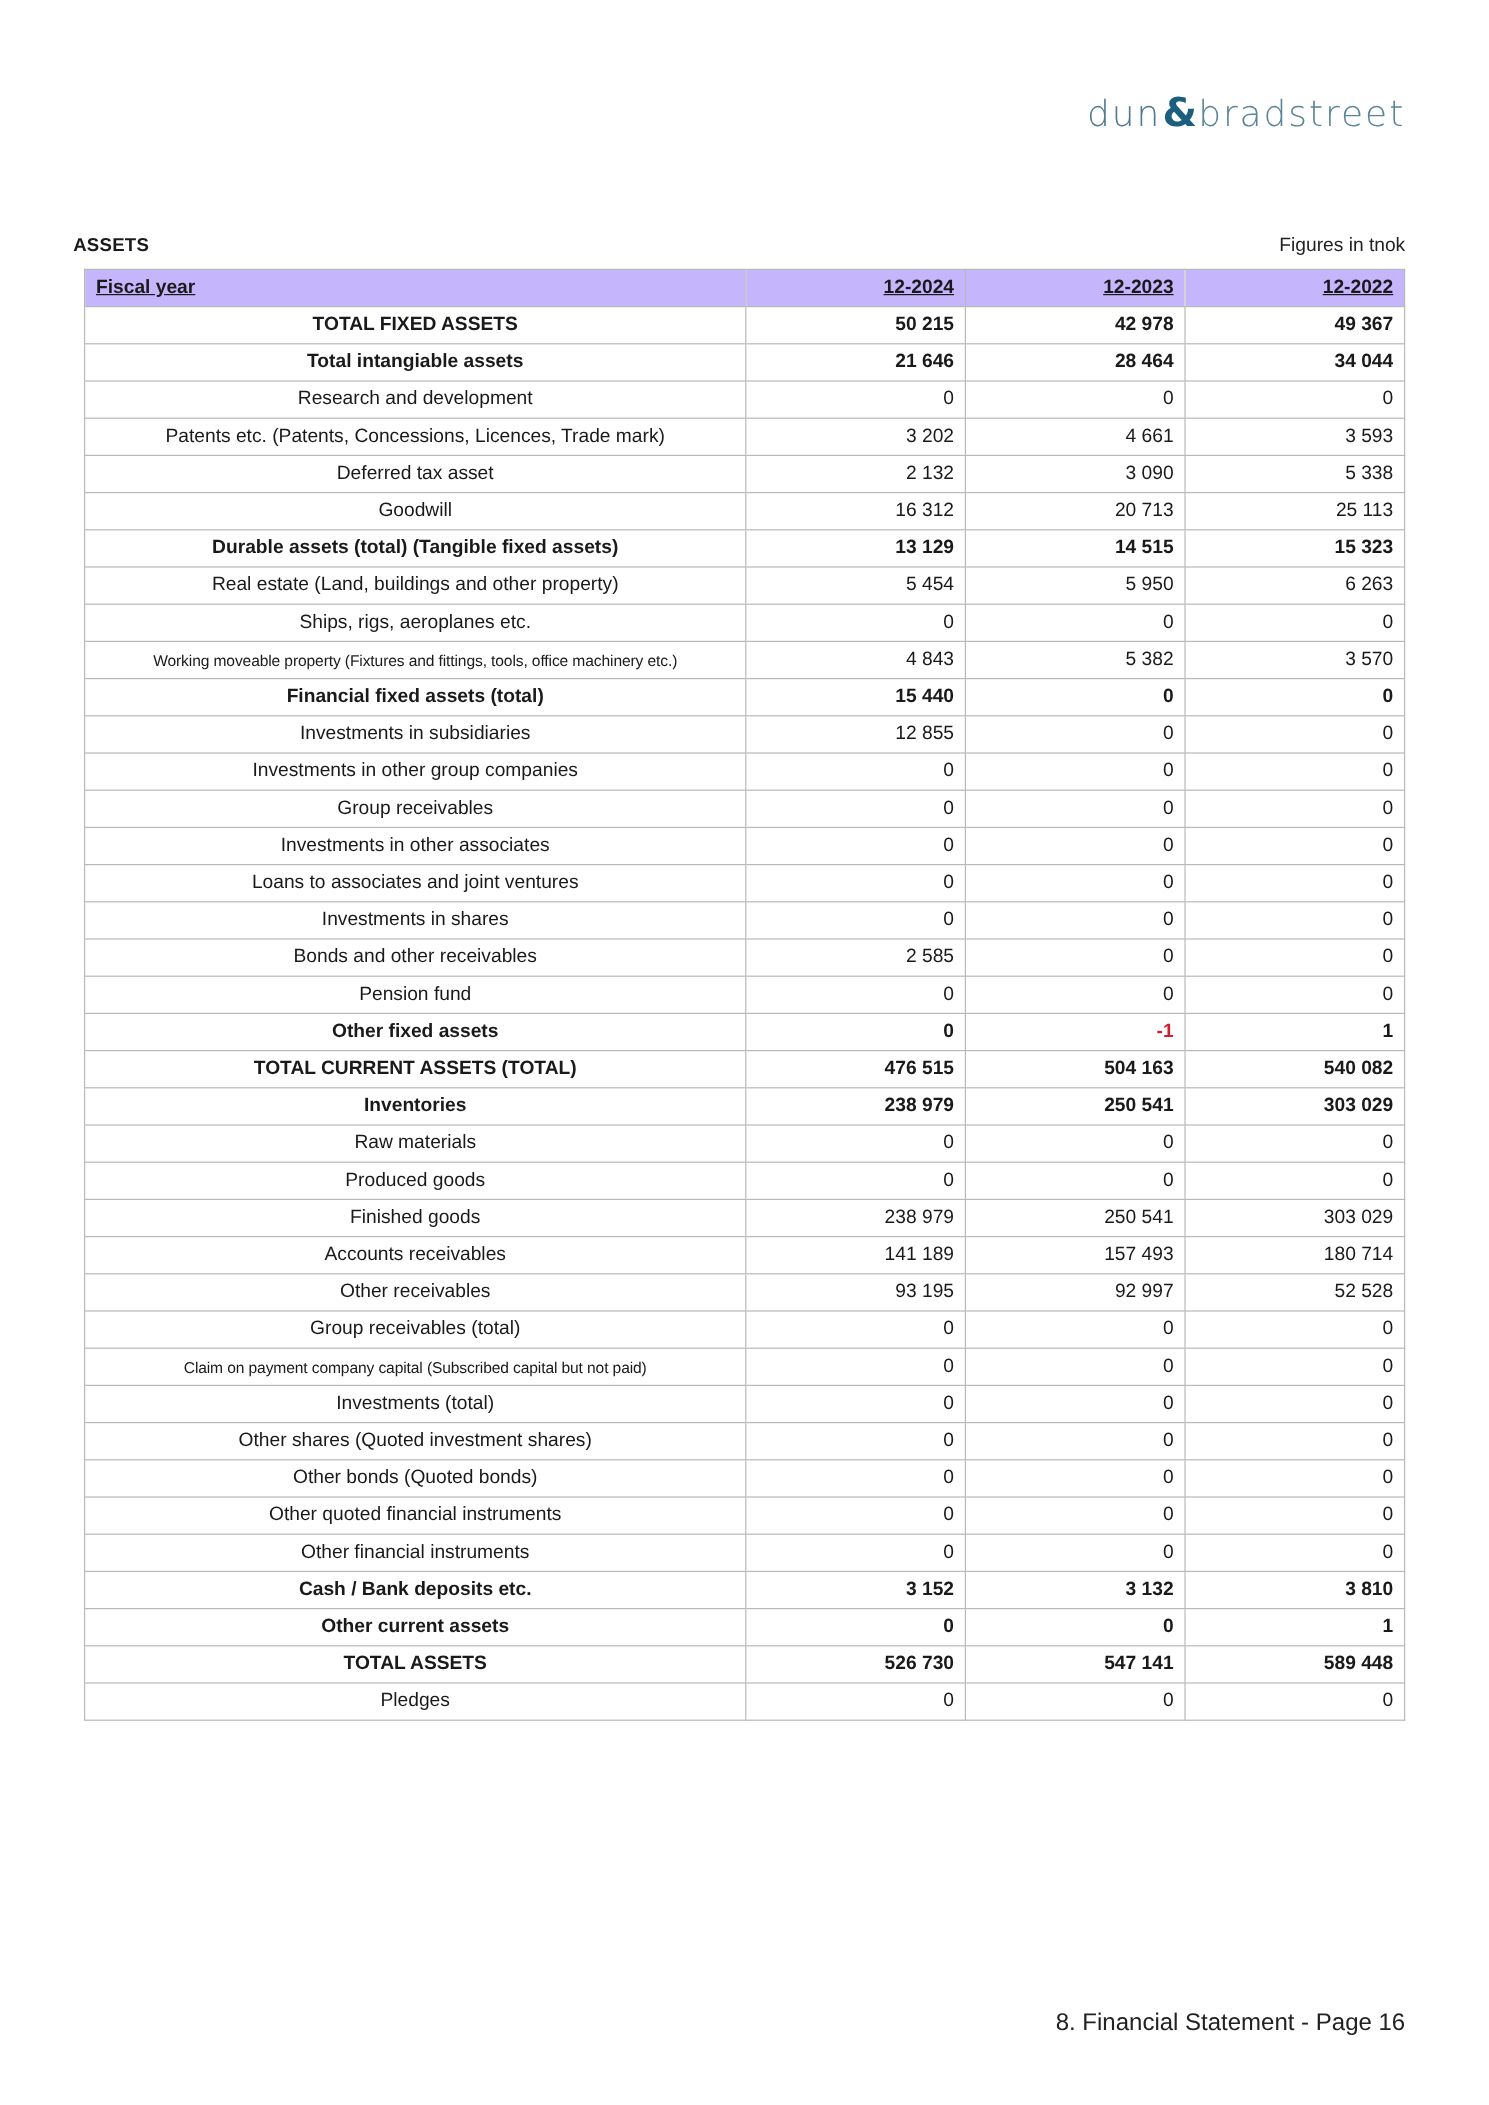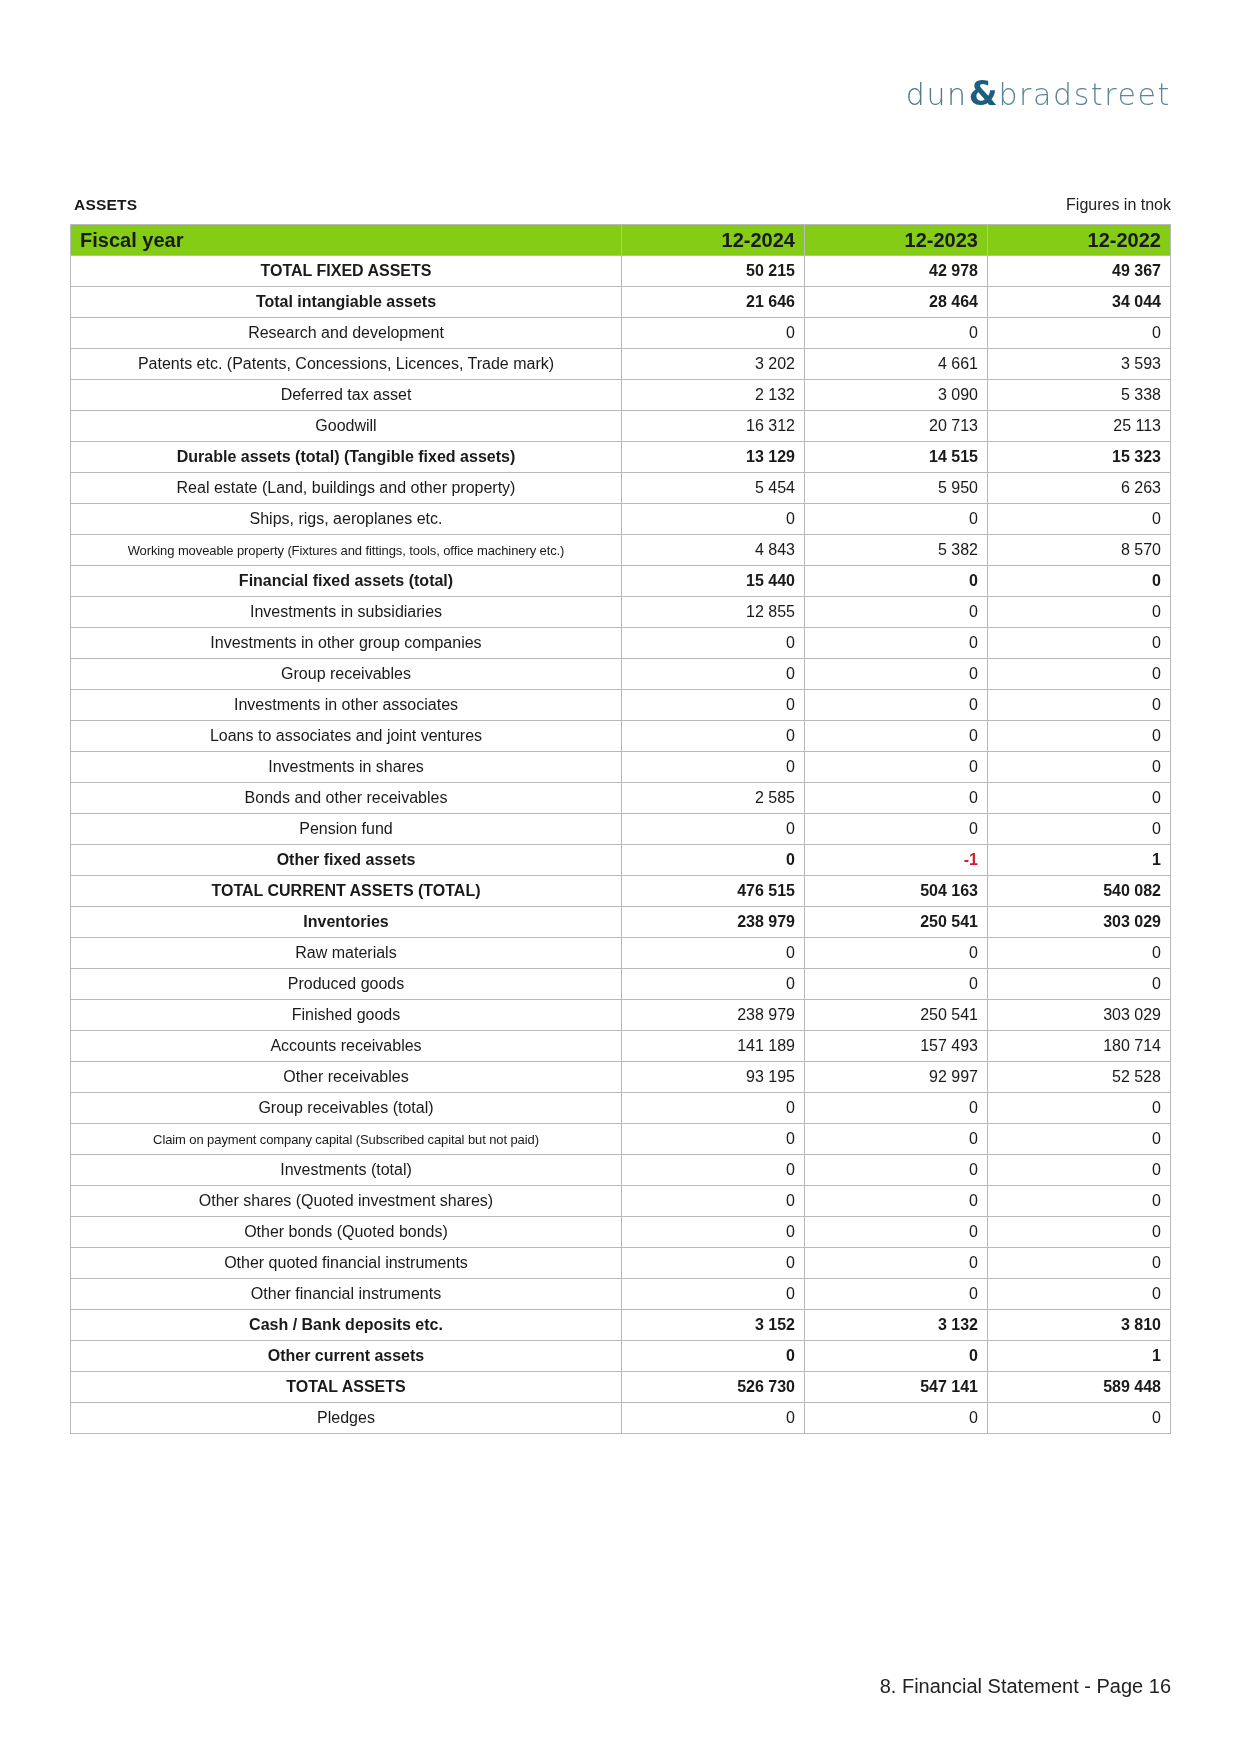--- a/index.html
+++ b/index.html
@@ -39,21 +39,21 @@
     color: #1b5e7e;
     letter-spacing: 0;
     margin: 0 1px;
   }
   .logo .part2 { color: #5b8497; }
 
   
   .table-head-row {
     position: absolute;
     top: 196px;
-    left: 74px;
+    left: 61px;
     right: 70px;
     display: flex;
     justify-content: space-between;
     align-items: flex-start;
     font-size: 16px;
   }
   .section-title {
     font-weight: bold;
     font-size: 15.5px;
     letter-spacing: 0.2px;
@@ -78,23 +78,24 @@
   .fin-table th, .fin-table td {
     border: 1px solid #b9b9b9;
     height: 31px;
     padding: 0 9px;
     vertical-align: middle;
     box-sizing: border-box;
     white-space: nowrap;
     overflow: hidden;
   }
   .fin-table thead th {
-    background: #84cc16;
+    background: #c4b5fd;
     font-weight: bold;
-    font-size: 20px;
+    font-size: 16px;
+    text-decoration: underline;
   }
   .fin-table thead th.label { text-align: left; }
   .fin-table thead th.num { text-align: right; }
   .fin-table td.label { text-align: center; }
   .fin-table td.num { text-align: right; }
   tr.bold td { font-weight: bold; }
   td.small { font-size: 13px; letter-spacing: -0.1px; }
   td.neg { color: #d0202f; }
 
   
@@ -189,21 +190,21 @@
         <tr>
           <td class="label">Ships, rigs, aeroplanes etc.</td>
           <td class="num">0</td>
           <td class="num">0</td>
           <td class="num">0</td>
         </tr>
         <tr>
           <td class="label small">Working moveable property (Fixtures and fittings, tools, office machinery etc.)</td>
           <td class="num">4 843</td>
           <td class="num">5 382</td>
-          <td class="num">8 570</td>
+          <td class="num">3 570</td>
         </tr>
         <tr class="bold">
           <td class="label">Financial fixed assets (total)</td>
           <td class="num">15 440</td>
           <td class="num">0</td>
           <td class="num">0</td>
         </tr>
         <tr>
           <td class="label">Investments in subsidiaries</td>
           <td class="num">12 855</td>

